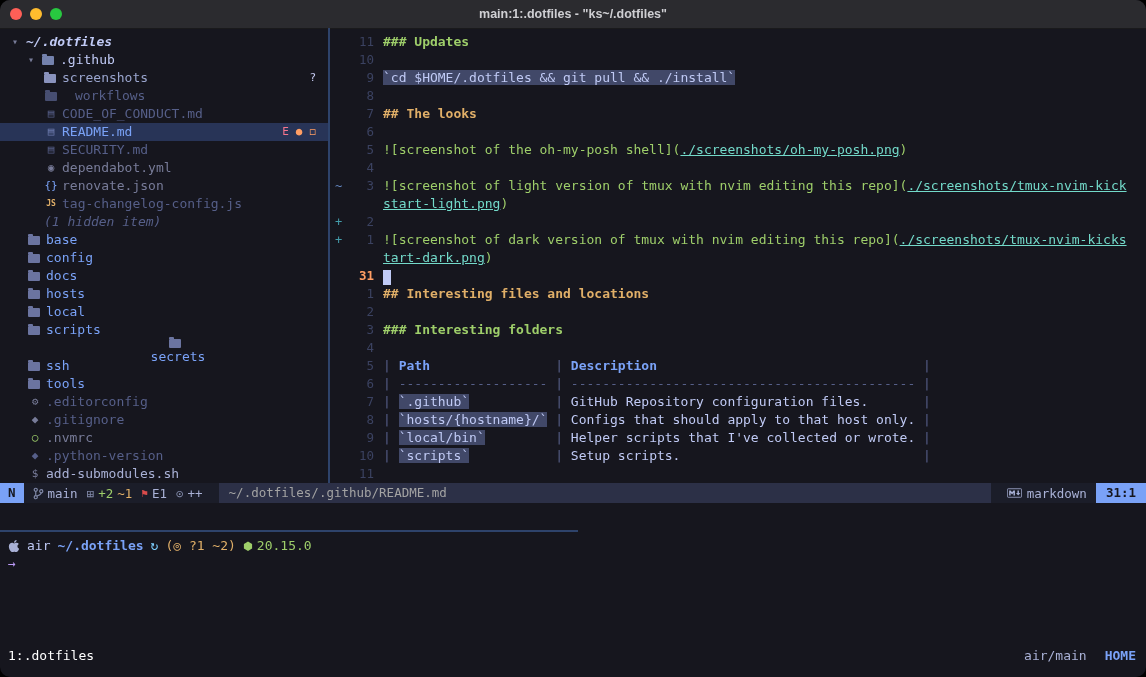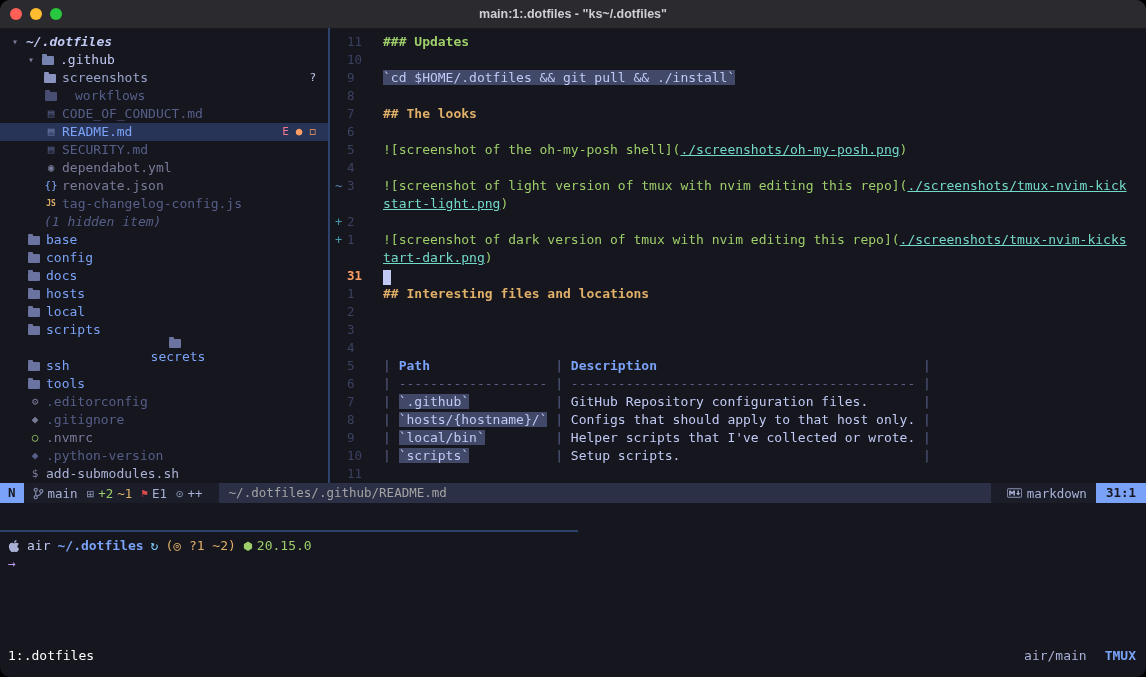--- a/index.html
+++ b/index.html
@@ -41,21 +41,21 @@
   .c-mid2{color:#9aa5ce;}
   .c-dim{color:#565f89;}
   .c-sel{color:#7aa2f7;}
   .it{font-style:italic;}
 
   
   .ed-row{height:18px;line-height:18px;display:flex;}
   .sign{width:12px;flex:none;padding-left:5px;font-size:12px;}
   .sign.add{color:#449dab;}
   .sign.chg{color:#6183bb;}
-  .num{width:27px;flex:none;padding-right:9px;color:#3b4261;font-size:12.5px;}
+  .num{width:27px;flex:none;text-align:right;padding-right:9px;color:#3b4261;font-size:12.5px;}
   .num.curnum{color:#ff9e64;font-weight:bold;}
   .txt{white-space:pre;}
   .txt span{white-space:pre;}
   .seg-h2{color:#e0af68;font-weight:bold;}
   .seg-h3{color:#9ece6a;font-weight:bold;}
   .seg-code{background:#414868;color:#c0caf5;}
   .seg-link{color:#9ece6a;}
   .seg-url{color:#73daca;text-decoration:underline;}
   .seg-bar{color:#565f89;}
   .seg-dash{color:#565f89;}
@@ -215,20 +215,21 @@
             <span class="txt"><span class="seg-h2">## Interesting files and locations</span></span>
           </div>
           <div class="ed-row">
             <span class="sign"></span>
             <span class="num">2</span>
             <span class="txt"></span>
           </div>
           <div class="ed-row">
             <span class="sign"></span>
             <span class="num">3</span>
+            <span class="txt"><span class="seg-h3">### Interesting folders</span></span>
           </div>
           <div class="ed-row">
             <span class="sign"></span>
             <span class="num">4</span>
             <span class="txt"></span>
           </div>
           <div class="ed-row">
             <span class="sign"></span>
             <span class="num">5</span>
             <span class="txt"><span class="seg-bar">| </span><span class="seg-th">Path</span><span class="seg-text">                </span><span class="seg-bar">| </span><span class="seg-th">Description</span><span class="seg-text">                                  </span><span class="seg-bar">|</span></span>
@@ -324,17 +325,17 @@
     </div>
     <div class="term-line">
       <span class="p-arrow">→</span>
     </div>
   </div>
 
   <div class="tmuxbar">
     <span class="tm-left">1:.dotfiles</span>
     <span class="tm-right">
       <span class="tm-session">air/main</span>
-      <span class="tm-badge">TMUX</span>
+      <span class="tm-badge">HOME</span>
     </span>
   </div>
 
 </div>
 
 </body></html>

